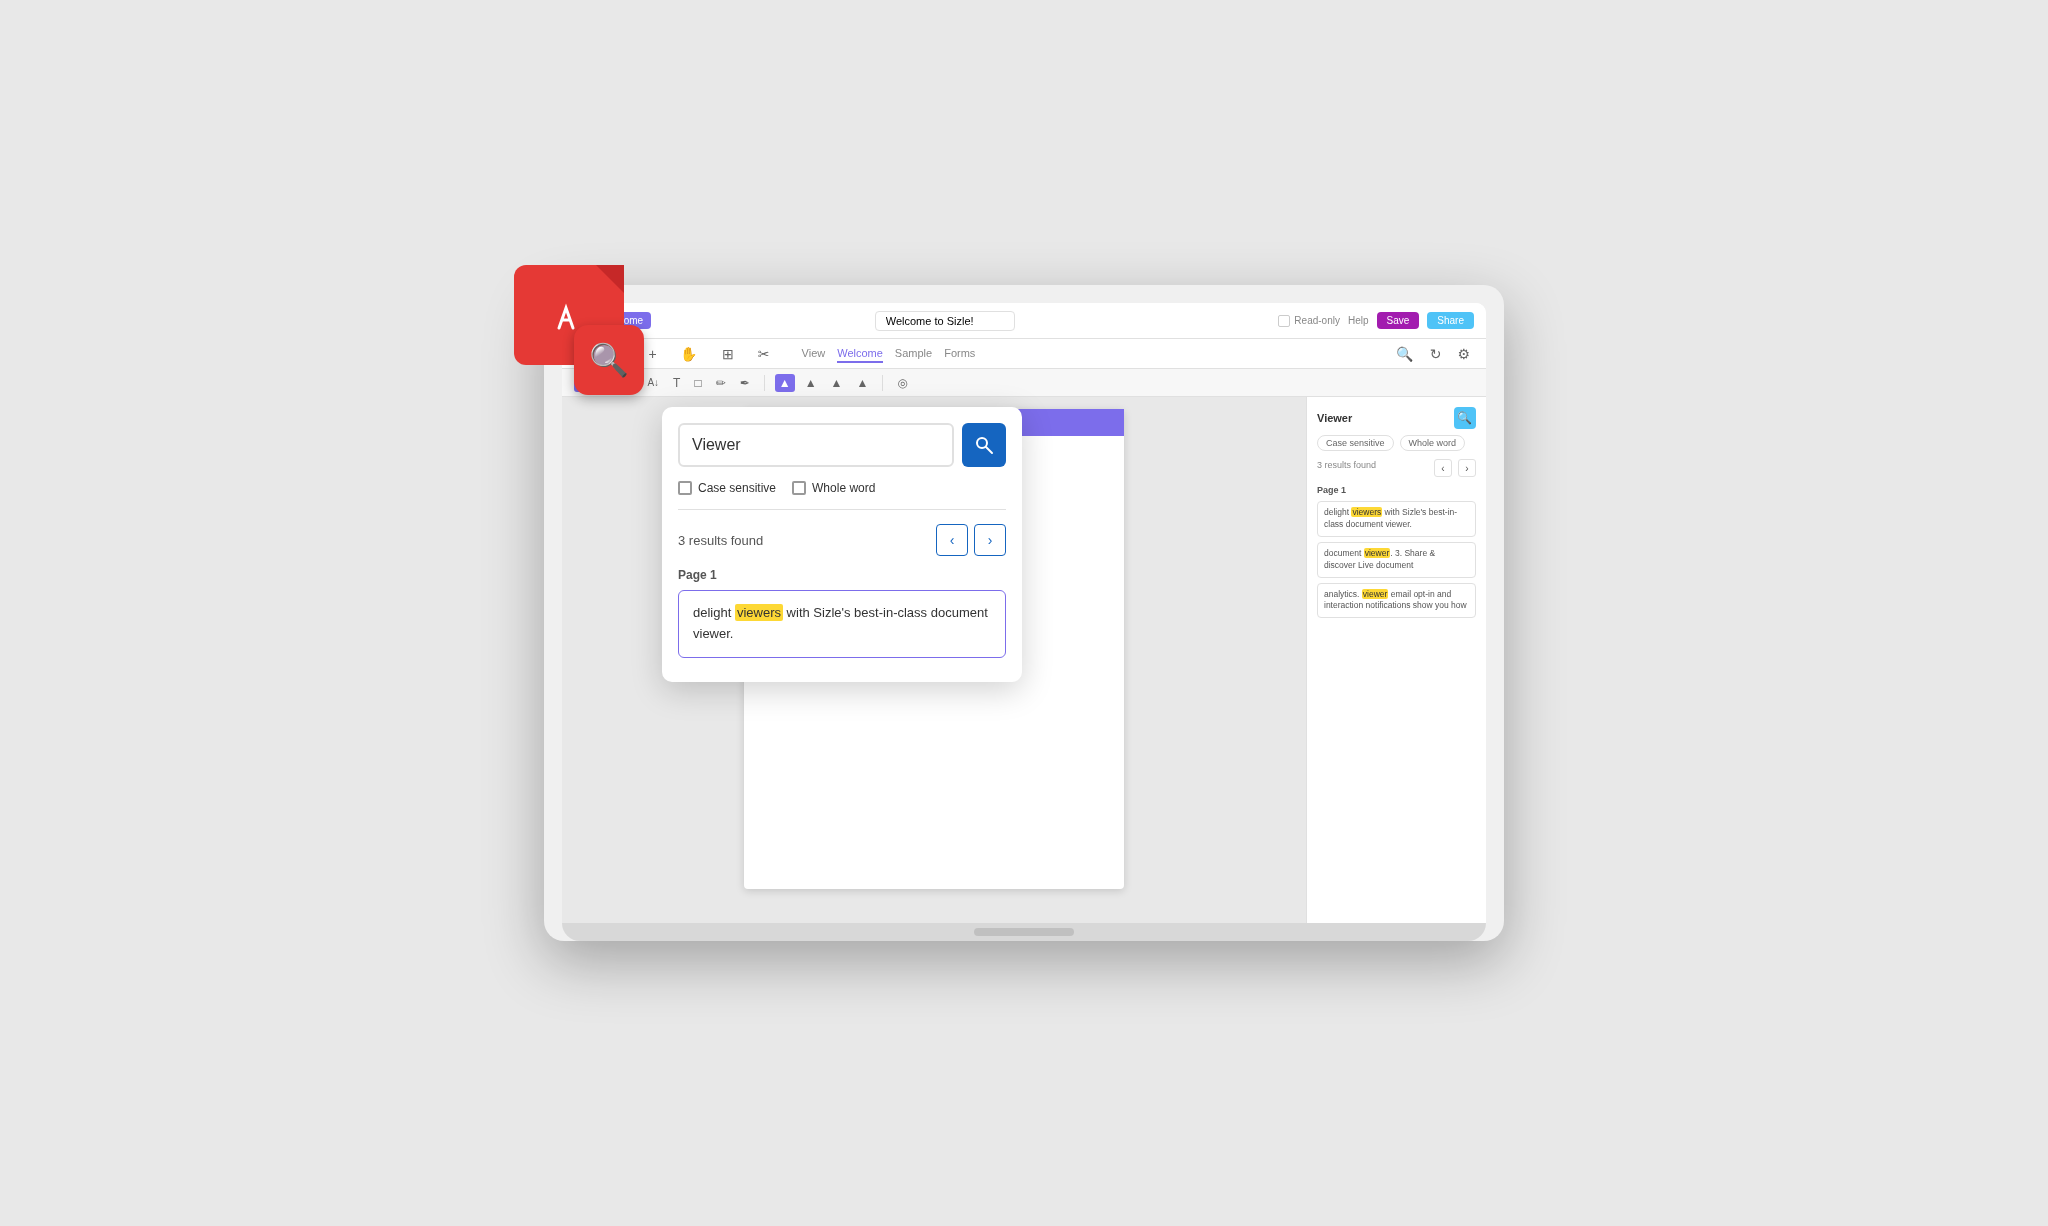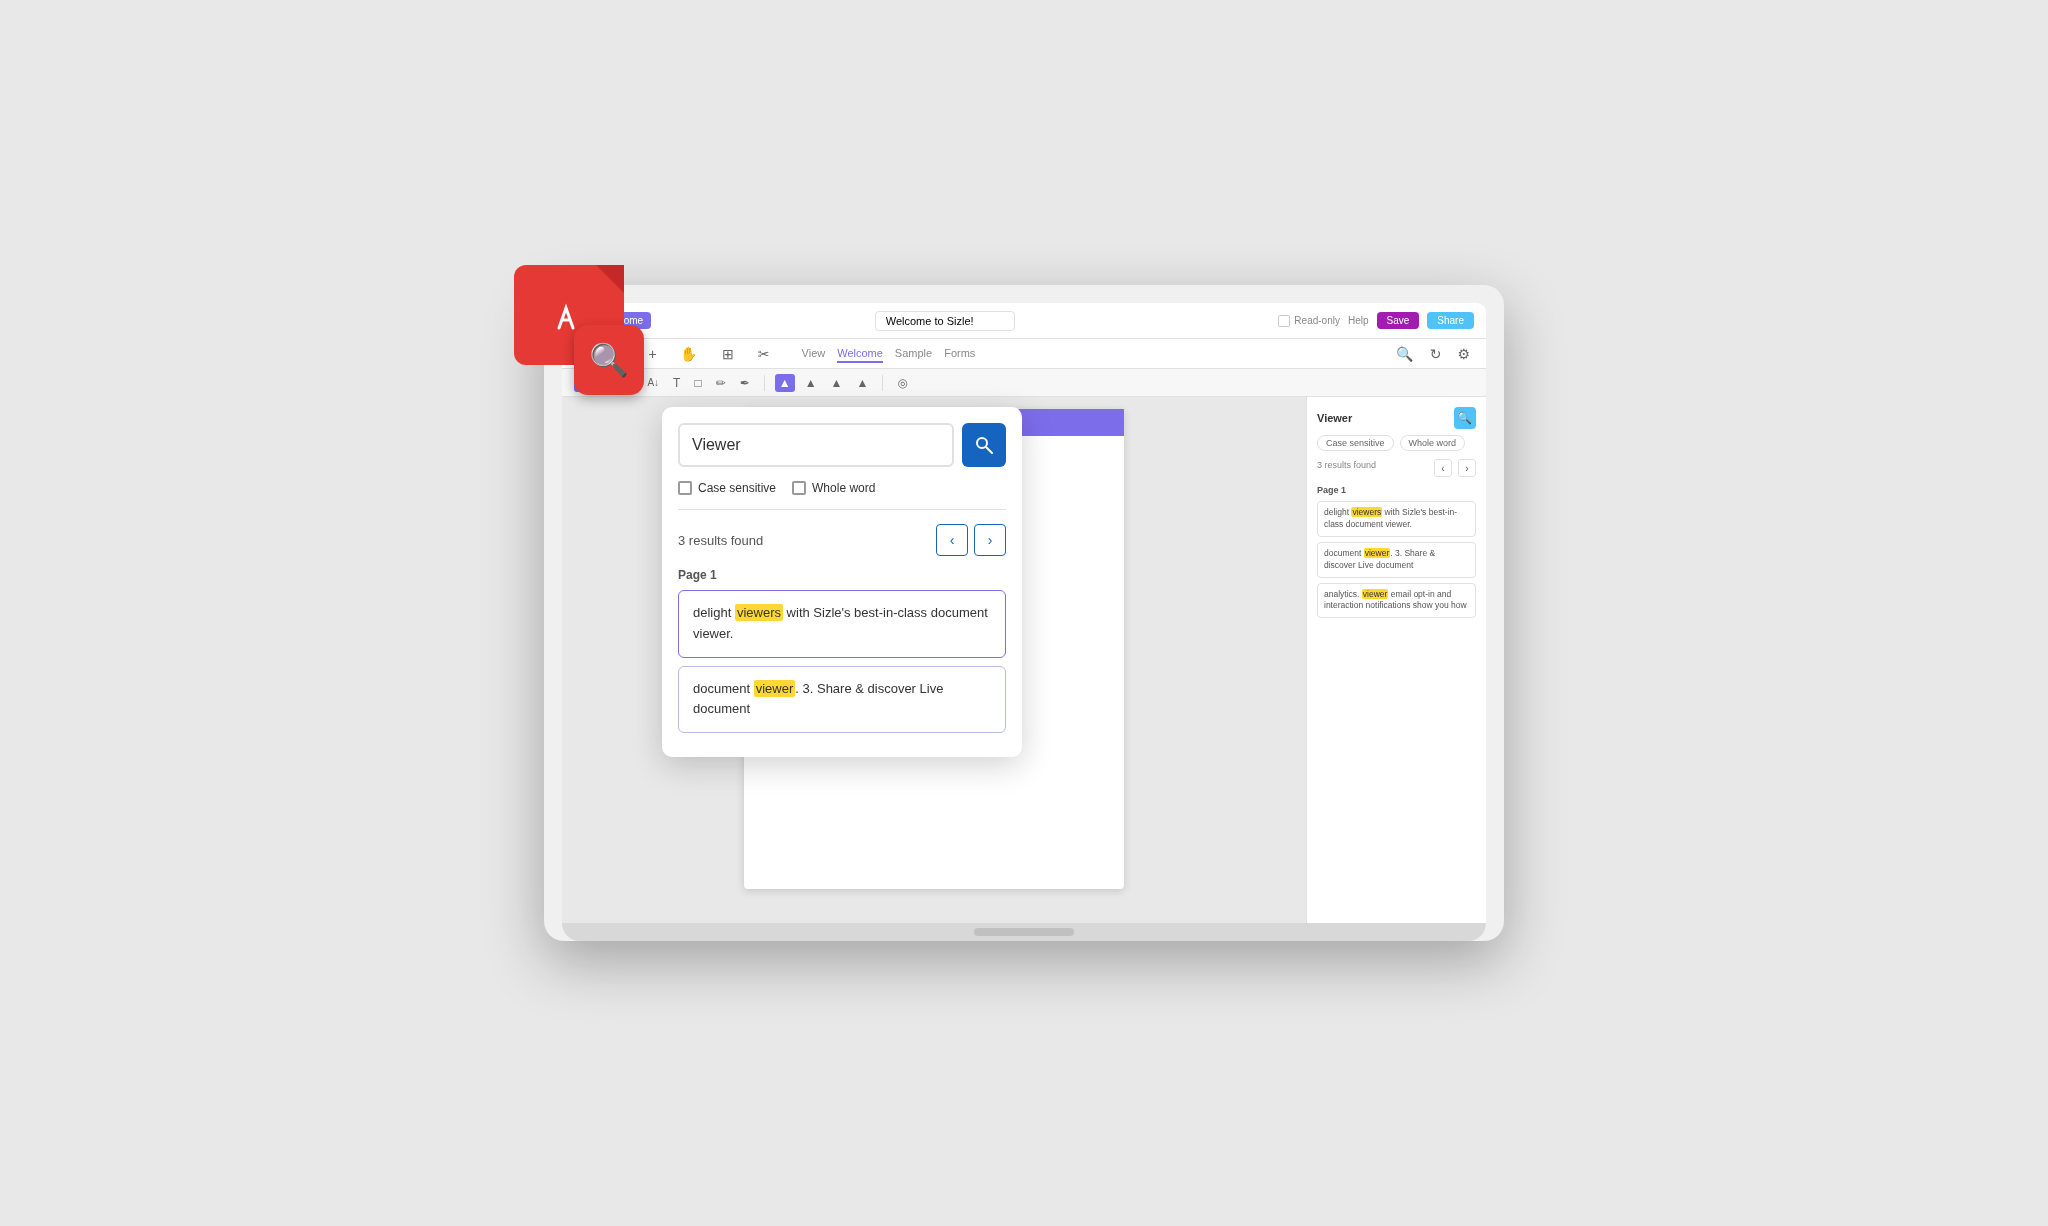--- a/index.html
+++ b/index.html
@@ -694,23 +694,20 @@
               <button class="result-nav-btn">›</button>
             </div>
           </div>
 
           <div class="page-label-dialog">Page 1</div>
 
           <div class="result-snippet active">
             <span>delight </span><span class="highlight-viewer">viewers</span><span> with Sizle's best-in-class document viewer.</span>
           </div>
 
-          <div class="result-snippet">
-            <span>document </span><span class="highlight-viewer">viewer</span><span>. 3. Share &amp; discover Live document</span>
-          </div>
 
         </div>
 
       </div>
     </div>
     <div class="laptop-base">
       <div class="laptop-notch"></div>
     </div>
   </div>
 </div>

